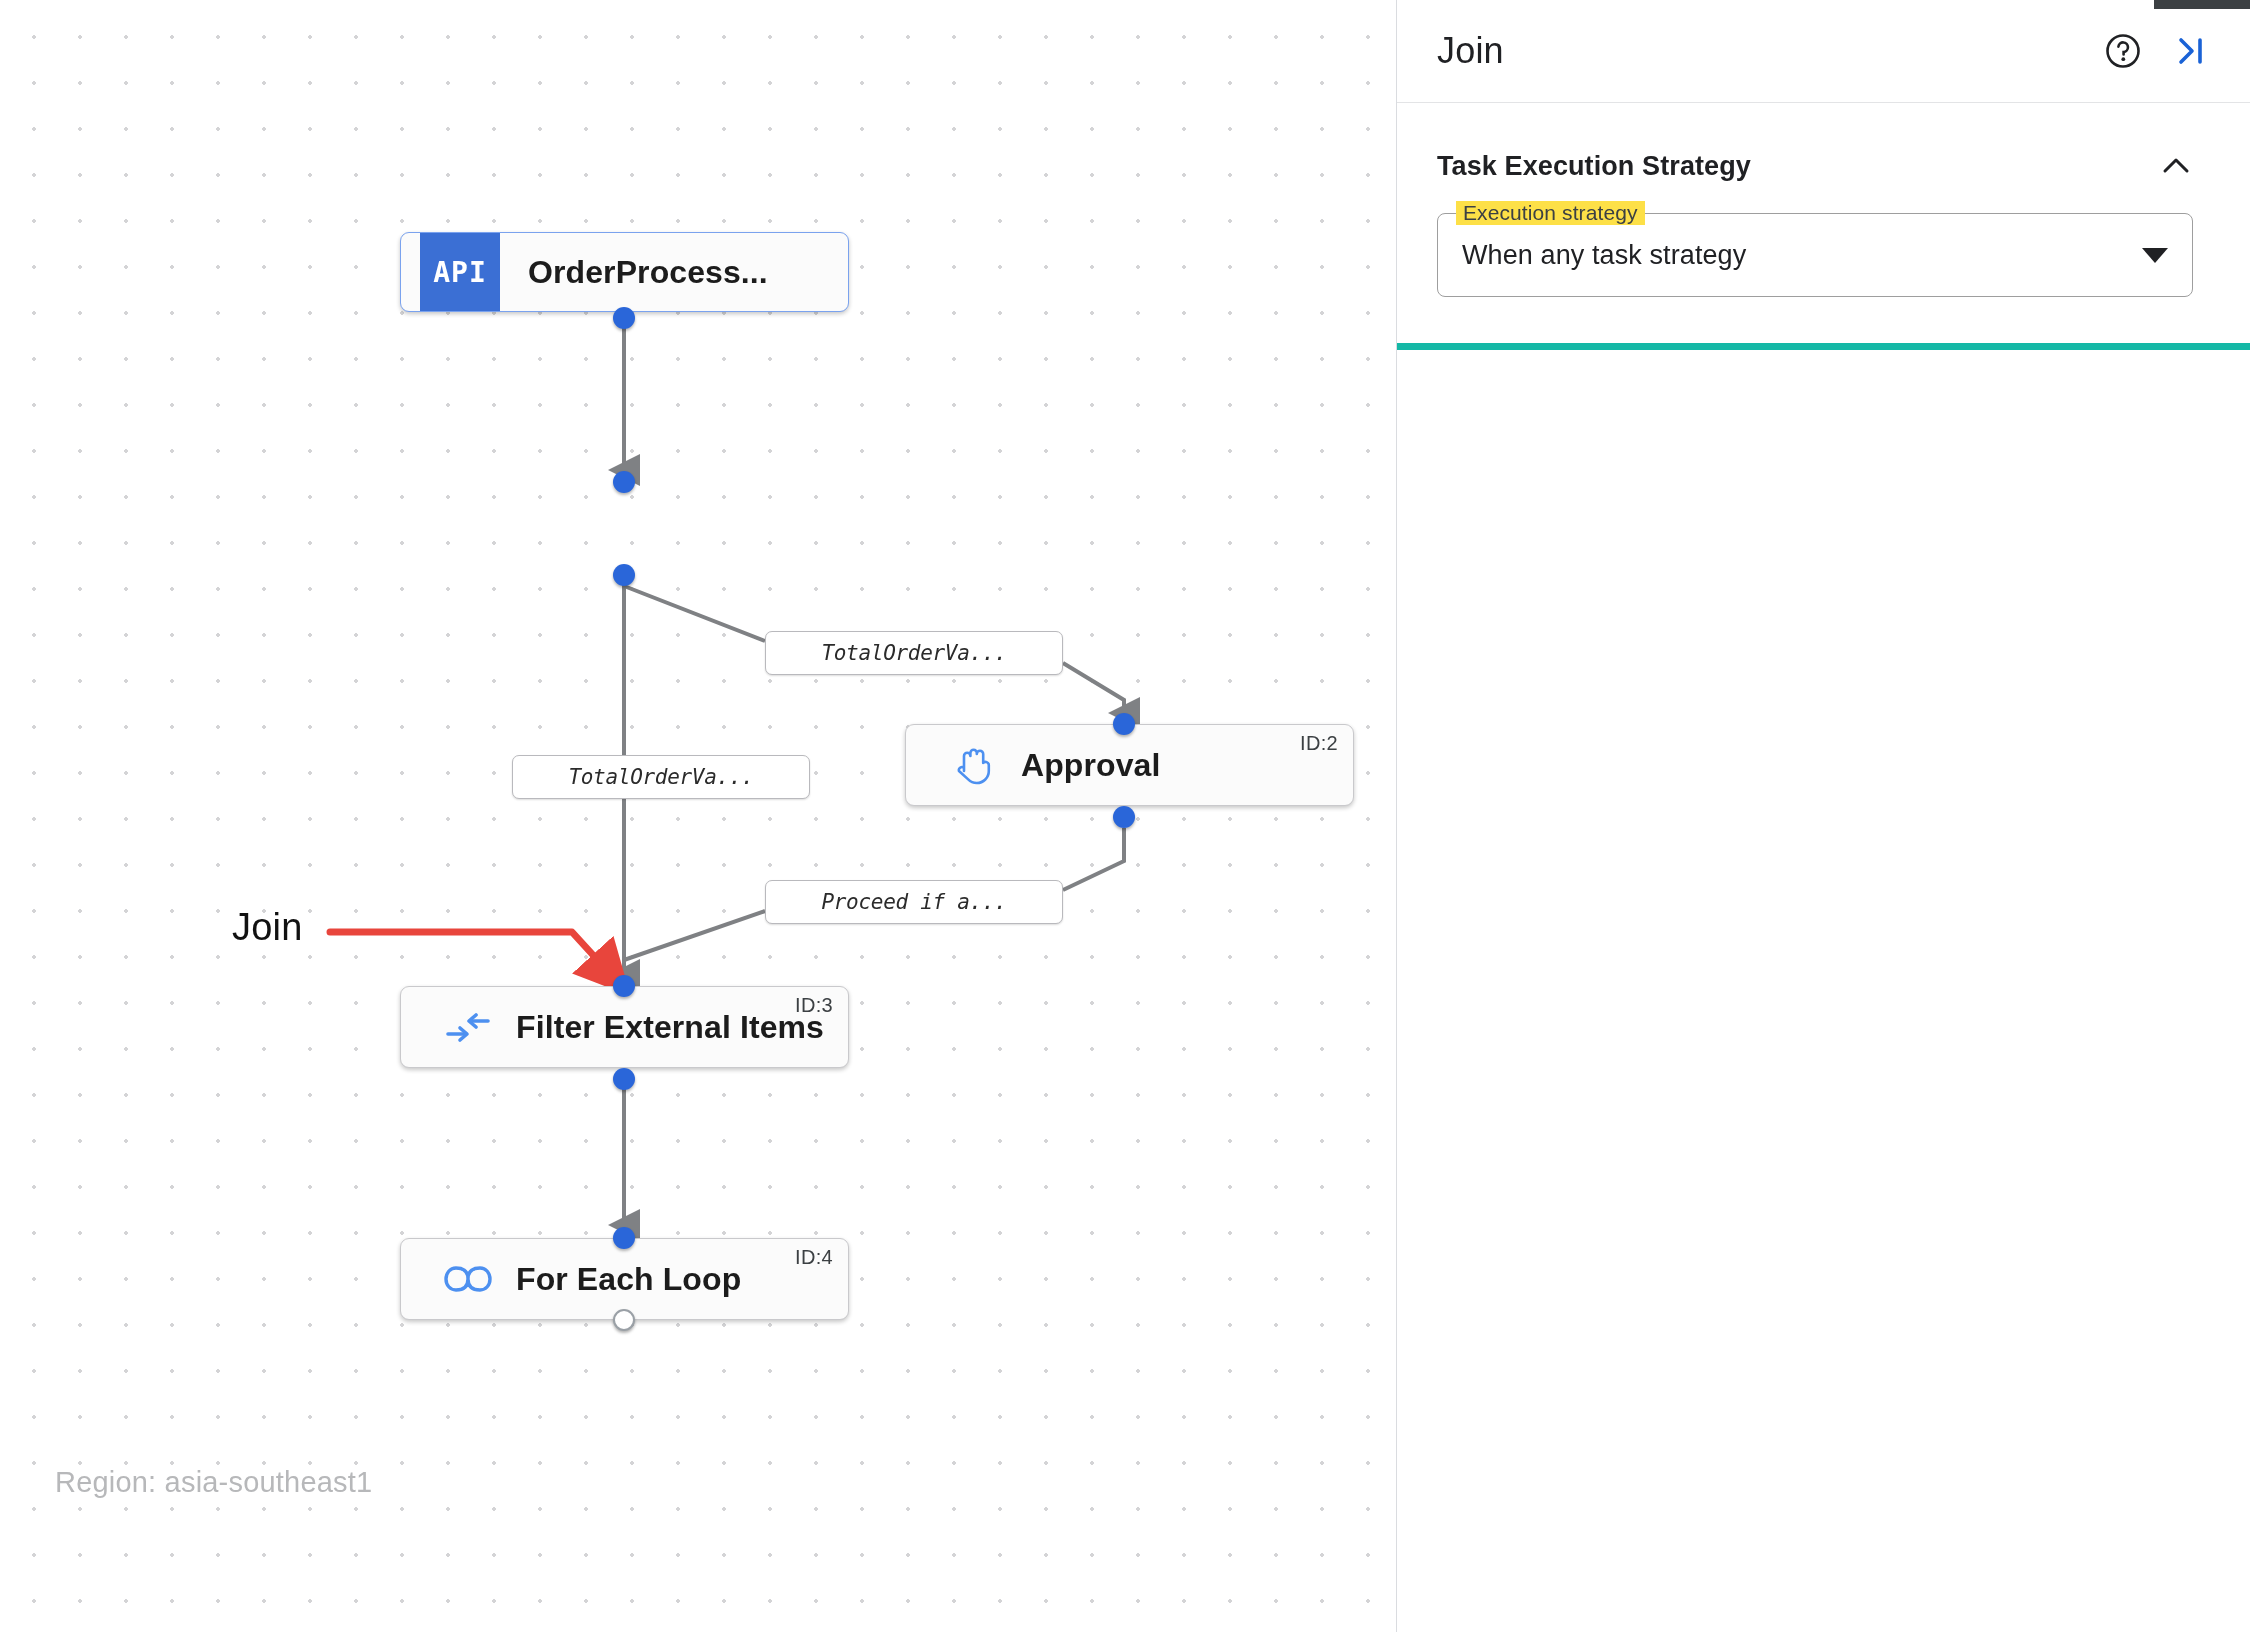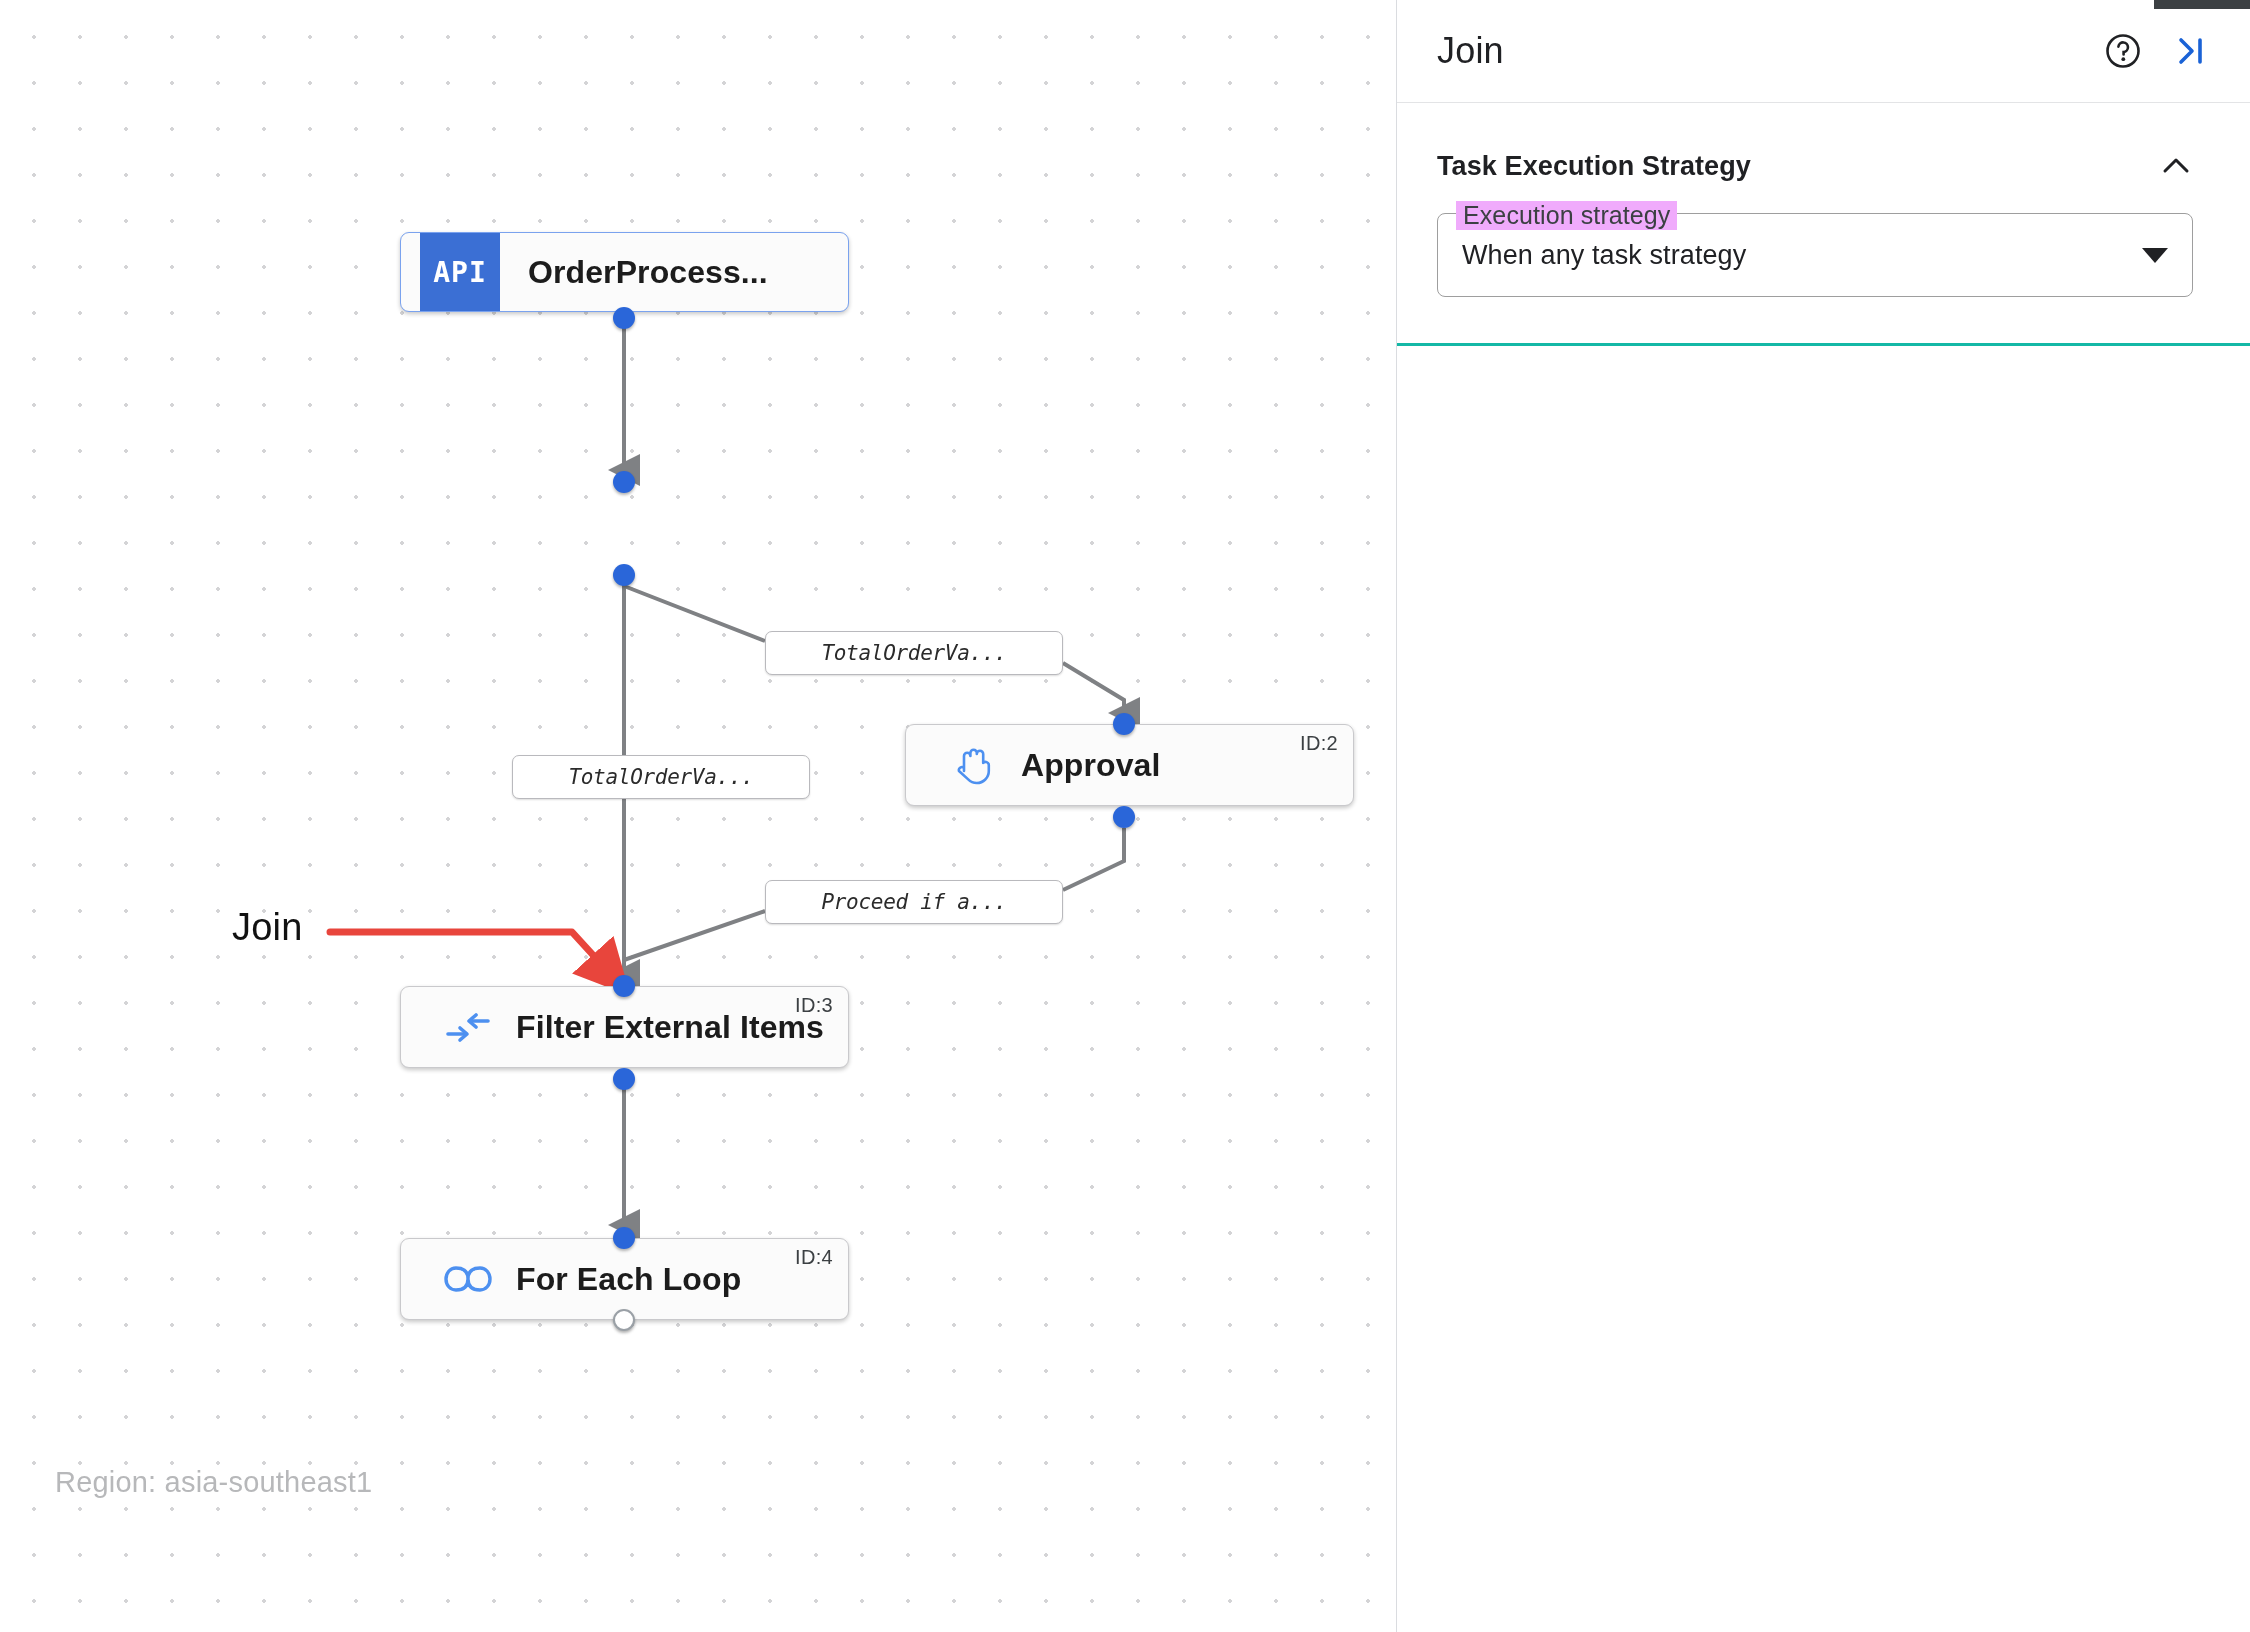--- a/index.html
+++ b/index.html
@@ -98,34 +98,34 @@
     position:relative;height:103px;border-bottom:1px solid #e3e4e6;
     display:flex;align-items:center;padding:0 36px 0 40px;box-sizing:border-box;
   }
   #panel-title{font-size:36px;color:#202124;font-weight:400;flex:1;letter-spacing:.2px;}
   .hdr-icon{display:flex;align-items:center;justify-content:center;cursor:pointer;}
   #help-icon{width:46px;height:46px;margin-right:22px;}
   #collapse-icon{width:46px;height:46px;}
 
   #section{
     padding:46px 57px 0 40px;box-sizing:border-box;
-    border-bottom:3px solid #14b8a6;padding-bottom:46px;
+    border-bottom:7px solid #14b8a6;padding-bottom:46px;
   }
   #section-head{display:flex;align-items:center;justify-content:space-between;margin-bottom:30px;}
   #section-title{font-size:27px;font-weight:bold;color:#202124;letter-spacing:.1px;}
   #section-chevron{width:34px;height:34px;display:flex;align-items:center;justify-content:center;cursor:pointer;}
 
   .mdc-select{
     position:relative;height:84px;border:1px solid #9e9e9e;border-radius:8px;
     box-sizing:border-box;display:flex;align-items:center;padding:0 24px;cursor:pointer;
     background:#ffffff;
   }
   .mdc-select .notch{
-    position:absolute;top:-13px;left:18px;background:#f0abfc;padding:0 7px;
-    font-size:25px;color:#3c4043;letter-spacing:.1px;
+    position:absolute;top:-13px;left:18px;background:#fde047;padding:0 7px;
+    font-size:21px;color:#3c4043;letter-spacing:.1px;
   }
   .mdc-select .sel-value{font-size:27px;color:#202124;flex:1;letter-spacing:.1px;}
   .mdc-select .sel-arrow{width:0;height:0;border-left:13px solid transparent;border-right:13px solid transparent;border-top:15px solid #202124;}
 </style>
 </head>
 <body>
 
 <div id="root">
 
   <div id="canvas">

